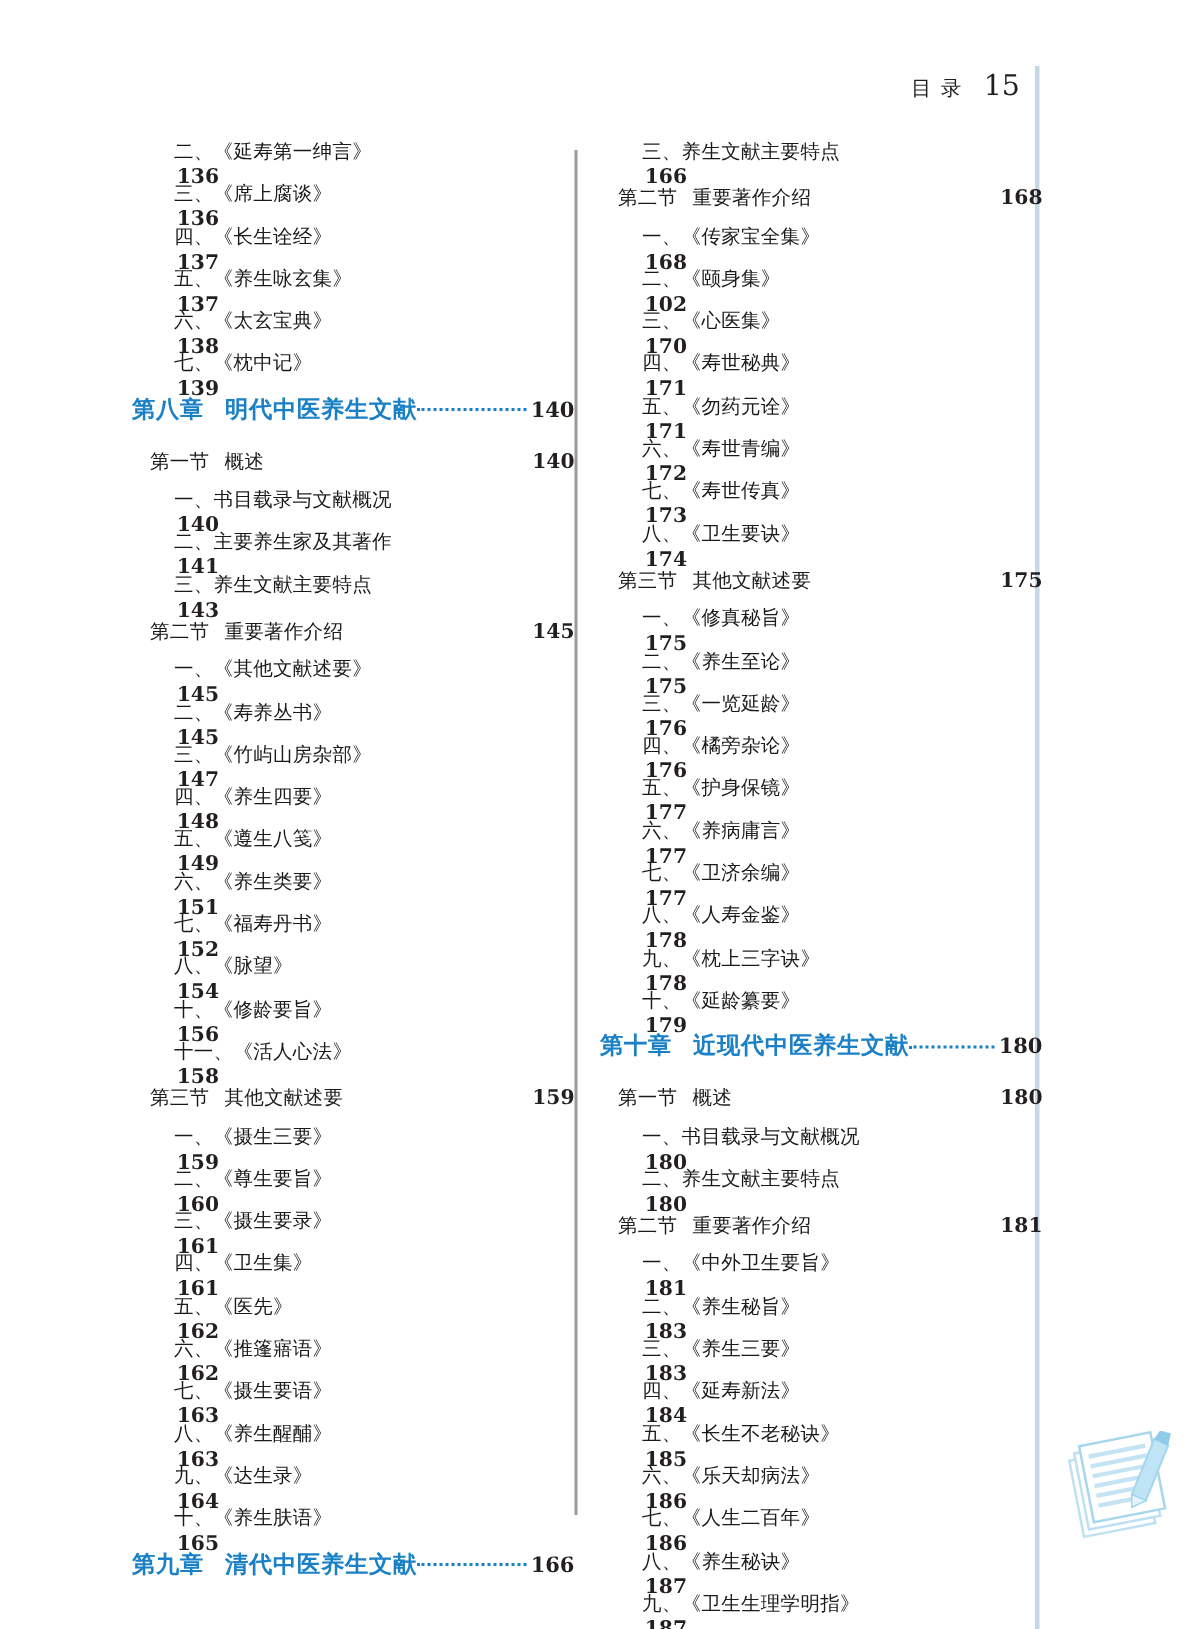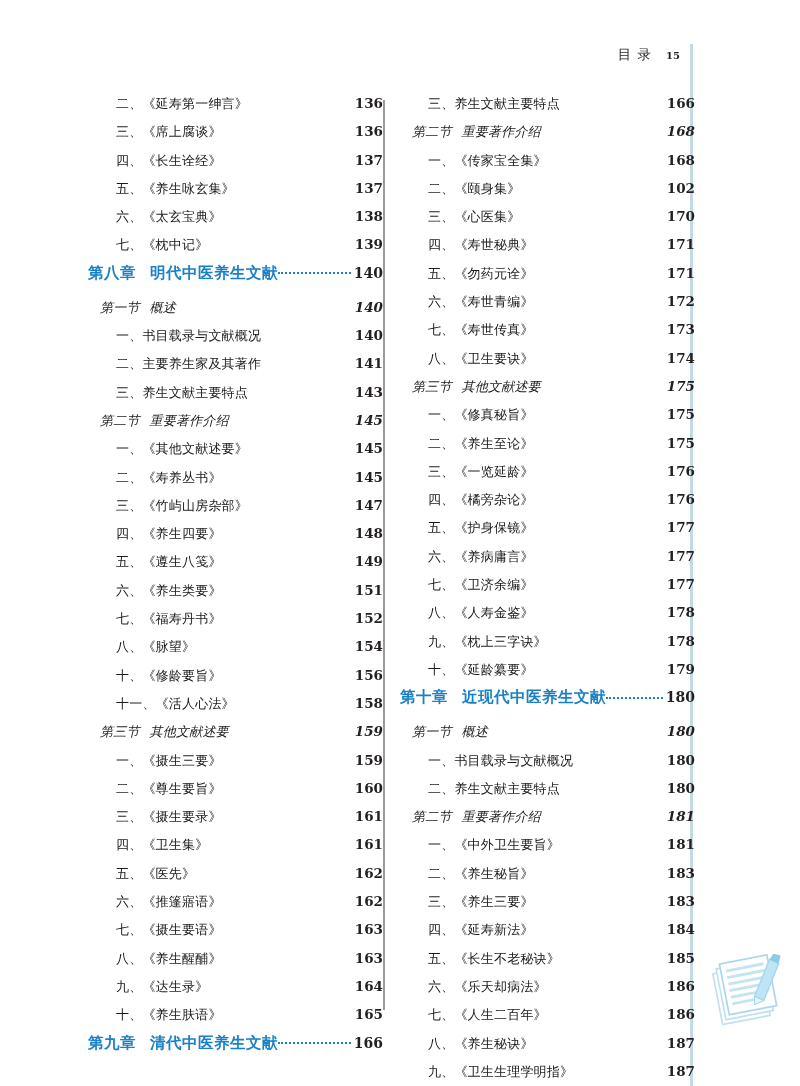--- a/index.html
+++ b/index.html
@@ -49,22 +49,22 @@
     display: flex;
     align-items: baseline;
     gap: 10px;
     font-family: "DejaVu Serif", "Liberation Serif", serif;
     font-size: 13.5px;
     letter-spacing: 1px;
     color: #231f20;
     white-space: nowrap;
   }
   #header .hdr-num {
-    font-weight: bold;
-    font-size: 10px;
+    font-weight: normal;
+    font-size: 19px;
     letter-spacing: 0;
     margin-left: 4px;
   }
 
   
   #columns {
     position: absolute;
     left: 0;
     top: 92px;
     width: 800px;
@@ -135,25 +135,25 @@
     position: absolute;
     left: 0; right: 2px;
     bottom: 0.22em;
     border-bottom: 2px dotted #1b81c6;
   }
   .row.lv-chapter .pg {
     font-size: 14px;
   }
 
   
-  .row.lv-section { padding-left: 12px; font-style: italic; }
+  .row.lv-section { padding-left: 12px; }
   .row.lv-section .label .sec-gap { display: inline-block; width: 10px; }
 
   
-  .row.lv-item { padding-left: 28px; }
+  .row.lv-item { padding-left: 28px; flex-direction: column; }
 
   
   #corner-art {
     position: absolute;
     right: 8px;
     bottom: 52px;
     width: 86px;
     height: 80px;
     opacity: 1;
   }

